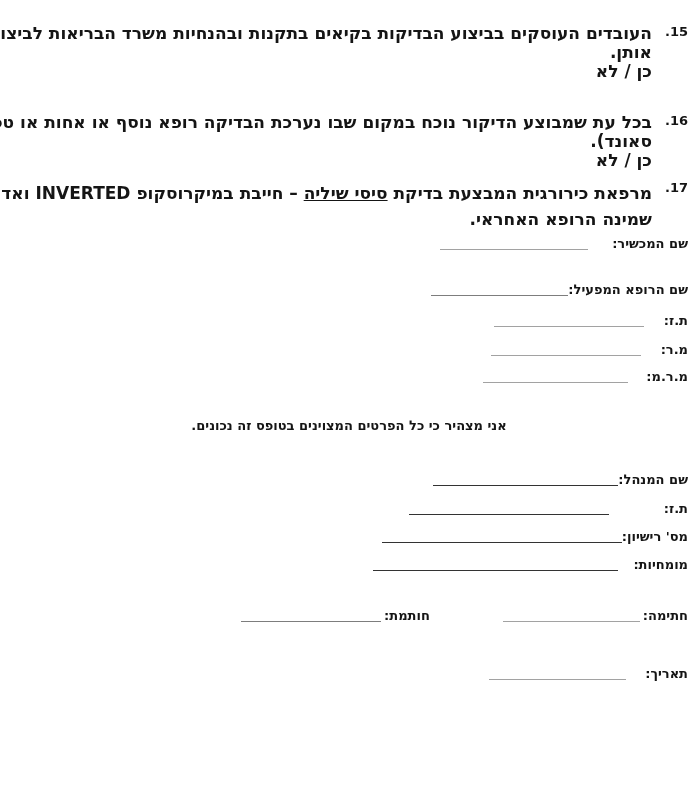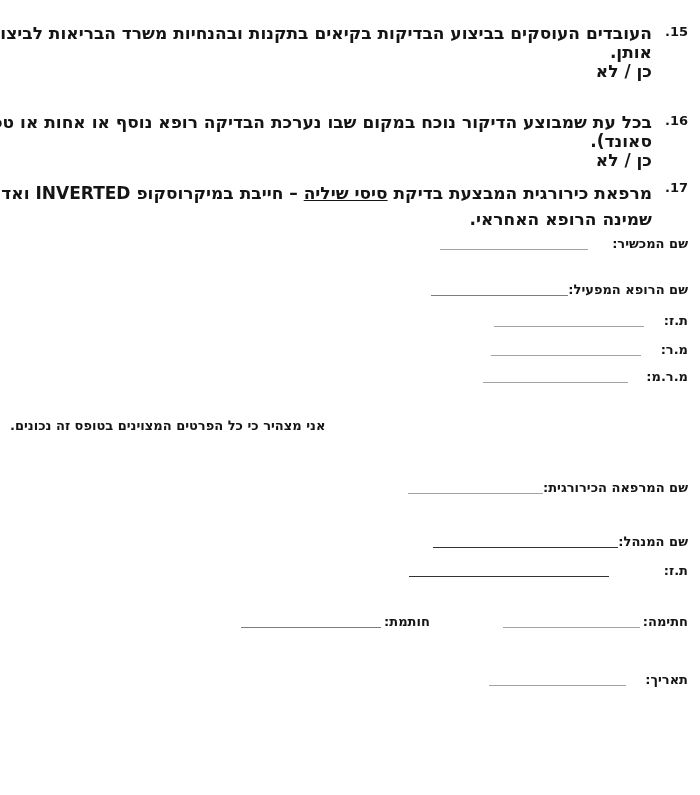--- a/index.html
+++ b/index.html
@@ -32,21 +32,21 @@
   .w148{width:148px}.w150{width:150px}.w185{width:185px}.w200{width:200px}
   .w215{width:215px}.w240{width:240px}.w245{width:245px}
 
   .g3{gap:3px}.g5{gap:19px}.g6{gap:0}.g10{gap:24px}.g12{}
   .g14{gap:18px}.g15{gap:15px}.g20{gap:20px}.g55{gap:55px}
 
   .rt2{margin-top:2px}.rt10{margin-top:10px}.rt11{margin-top:11px}.rt12{margin-top:12px}
   .rt13{margin-top:13px}.rt14{margin-top:14px}.rt29{margin-top:29px}.rt34{margin-top:34px}
   .rt37{margin-top:37px}.rt41{margin-top:41px}.rt45{margin-top:45px}
 
-  .declaration { margin-top:34px; text-align:left; white-space:nowrap; }
+  .declaration { margin-top:34px; text-align:center; white-space:nowrap; }
   .stamp-lbl { margin-right:70px;text-align:center; }
   .uphrase { text-decoration:underline;text-align:center; }
 </style>
 </head>
 <body>
 
 <div class="page">
 
   <div class="item">
     <div class="item-num">15.</div>
@@ -91,32 +91,36 @@
     <span class="lbl">מ.ר:</span>
     <span class="uline lite w150"></span>
   </div>
   <div class="frow g14 rt10">
     <span class="lbl">מ.ר.מ:</span>
     <span class="uline lite w145"></span>
   </div>
 
   <div class="declaration">אני מצהיר כי כל הפרטים המצוינים בטופס זה נכונים.</div>
 
-  <div class="frow g6 rt45">
-    <span class="lbl">שם המרפאה הכירורגית:</span>
-    <span class="uline lite w135"></span>
-  </div>
 
   <div class="frow g12 rt37">
     <span class="lbl">שם המנהל:</span>
     <span class="uline dark w185"></span>
   </div>
   <div class="frow g55 rt12">
     <span class="lbl">ת.ז:</span>
     <span class="uline dark w200"></span>
+  </div>
+  <div class="frow g12 rt11">
+    <span class="lbl">מס' רישיון:</span>
+    <span class="uline dark w240"></span>
+  </div>
+  <div class="frow g15 rt11">
+    <span class="lbl">מומחיות:</span>
+    <span class="uline dark w245"></span>
   </div>
 
   <div class="frow g3 rt34">
     <span class="lbl">חתימה:</span>
     <span class="uline lite w137"></span>
     <span class="lbl stamp-lbl">חותמת:</span>
     <span class="uline mid w140"></span>
   </div>
 
   <div class="frow g5 rt41">

